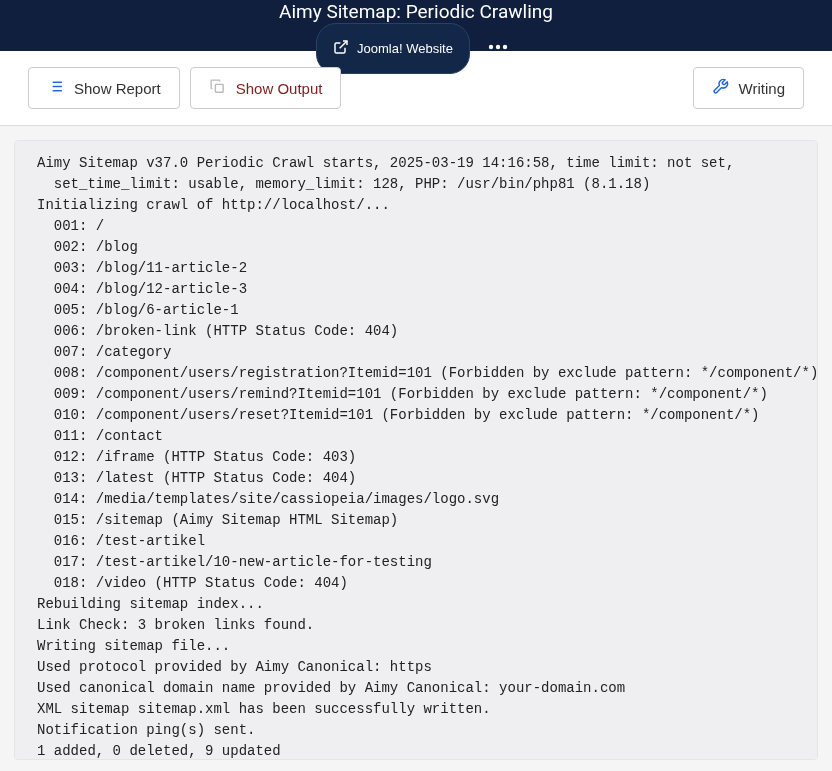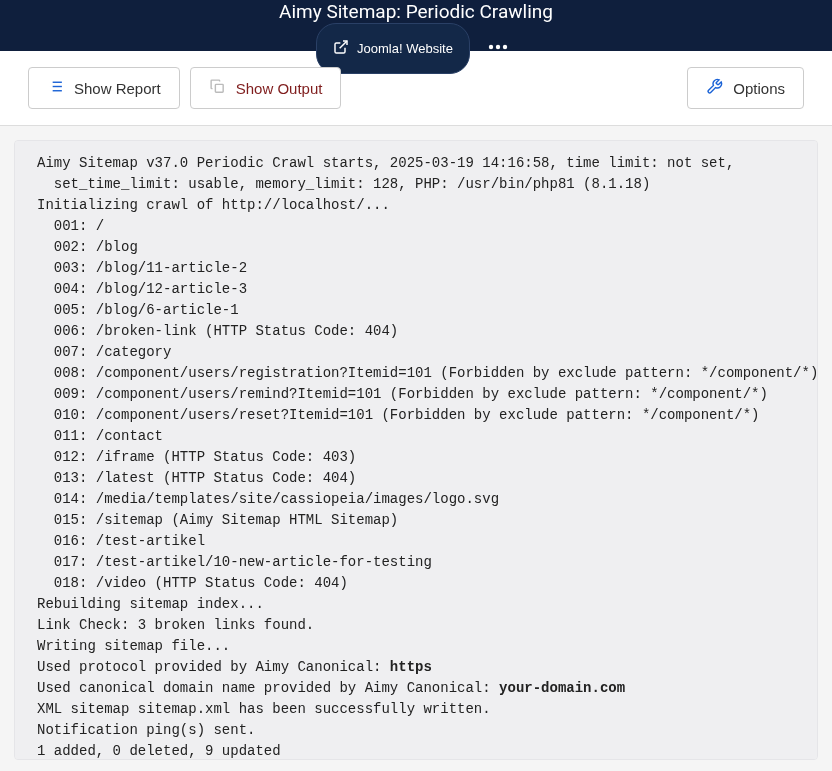--- a/index.html
+++ b/index.html
@@ -101,21 +101,21 @@
       padding: 12px 22px;
       font-family: "SFMono-Regular", Consolas, "Liberation Mono", Menlo, monospace;
       font-size: 14px;
       line-height: 21px;
       color: #222;
       white-space: pre;
       overflow-x: auto;
       height: 620px;
     }
     .output-box b {
-      font-weight: 700;
+      font-weight: 400;
     }
     .icon-list rect, .icon-list line { stroke: #1a62d6; }
   </style>
 </head>
 <body>
 
 <div class="header">
   <div class="page-title">Aimy Sitemap: Periodic Crawling</div>
   <div class="header-right">
     <button class="header-btn">
@@ -163,21 +163,21 @@
     </span>
     <span>Show Output</span>
   </button>
   <div class="toolbar-spacer"></div>
   <button class="toolbar-btn options-btn">
     <span>
       <svg viewBox="0 0 24 24" fill="none" stroke="#1a62d6" stroke-width="2">
         <path d="M14.7 6.3a1 1 0 0 0 0 1.4l1.6 1.6a1 1 0 0 0 1.4 0l3.77-3.77a6 6 0 0 1-7.94 7.94l-6.91 6.91a2.12 2.12 0 0 1-3-3l6.91-6.91a6 6 0 0 1 7.94-7.94l-3.76 3.76z"></path>
       </svg>
     </span>
-    <span>Options</span>
+    <span>Writing</span>
   </button>
 </div>
 
 <div class="content">
   <div class="output-box"><span>Aimy Sitemap v37.0 Periodic Crawl starts, 2025-03-19 14:16:58, time limit: not set,
   set_time_limit: usable, memory_limit: 128, PHP: /usr/bin/php81 (8.1.18)
 Initializing crawl of http://localhost/...
   001: /
   002: /blog
   003: /blog/11-article-2

